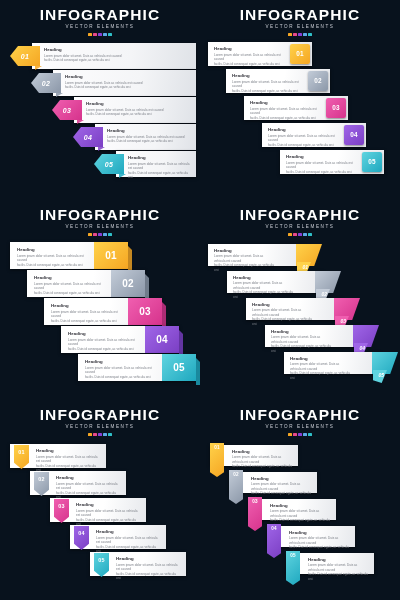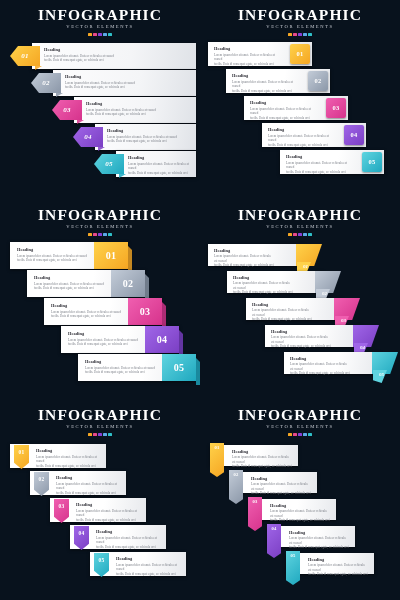--- a/index.html
+++ b/index.html
@@ -9,21 +9,21 @@
     font-family:"Liberation Sans", sans-serif;
     overflow:hidden;
     position:relative;
   }
   .grid {
     width:400px; height:600px;
     display:grid;
     grid-template-columns:200px 200px;
     grid-template-rows:200px 200px 200px;
   }
-  .panel { position:relative; overflow:hidden;font-family:Liberation Serif, serif; }
+  .panel { position:relative; overflow:hidden; }
 
   
   .phead { text-align:center; padding-top:7px; }
   .ptitle {
     font-size:15.5px; font-weight:bold; color:#ffffff;
     letter-spacing:1.1px; line-height:1;
   }
   .psub {
     font-size:4.6px; color:#c9ccd4; letter-spacing:1.6px;
     margin-top:2.5px; line-height:1;

